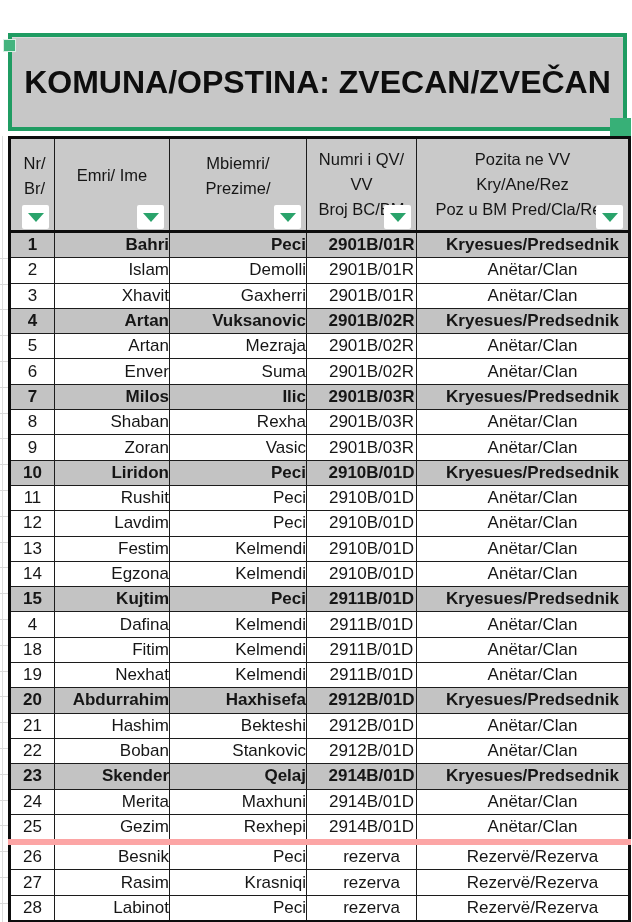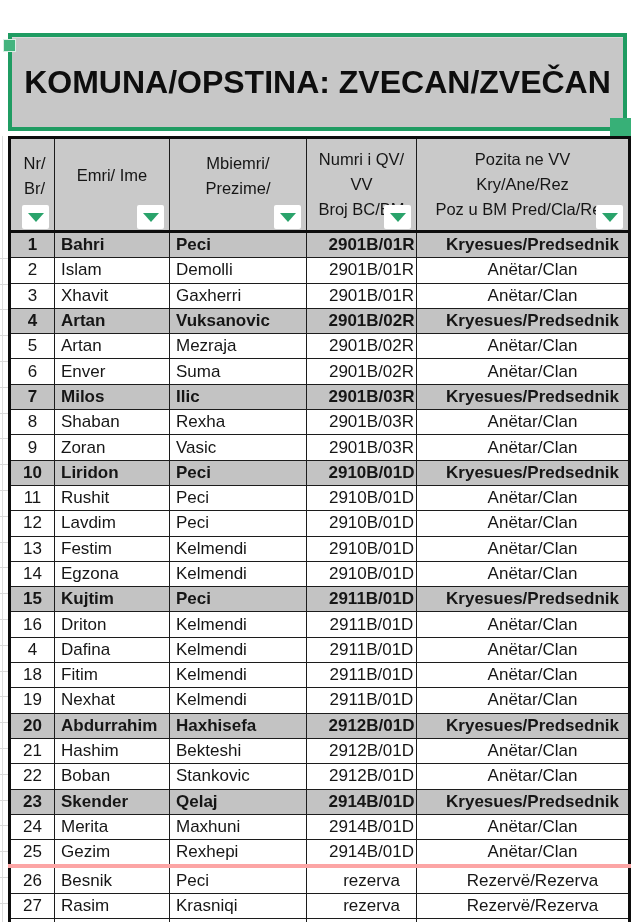--- a/index.html
+++ b/index.html
@@ -72,24 +72,24 @@
     display:flex; align-items:center; justify-content:center;
   }
   .tri {
     width:0; height:0;
     border-left:8px solid transparent; border-right:8px solid transparent;
     border-top:9px solid #2aa36b;
   }
 
   tbody td { height:24.3px; padding:0; background:#ffffff; vertical-align:middle; }
   tbody tr.chief td { background:#c3c3c3; font-weight:700; }
-  tbody tr.section-start td { border-top:4px solid #fca5a5; }
+  tbody tr.section-start td { border-top:6px solid #fca5a5; }
 
   td.c-nr  { text-align:center; }
-  td.c-name, td.c-surname { text-align:left; padding-left:6px; }
+  td.c-name, td.c-surname { text-align:right; padding-left:6px; }
   td.c-qv, td.c-pos { text-align:center;padding-left:20px; }
 </style>
 </head>
 <body>
 
 <div class="sheet">
 
   <div class="margin-vline"></div>
   <div class="margin-lines"></div>
 
@@ -257,27 +257,20 @@
     <td class="c-pos">Anëtar/Clan</td>
   </tr>
         <tr class="chief">
     <td class="c-nr">15</td>
     <td class="c-name">Kujtim</td>
     <td class="c-surname">Peci</td>
     <td class="c-qv">2911B/01D</td>
     <td class="c-pos">Kryesues/Predsednik</td>
   </tr>
         <tr class="member">
-    <td class="c-nr">16</td>
-    <td class="c-name">Driton</td>
-    <td class="c-surname">Kelmendi</td>
-    <td class="c-qv">2911B/01D</td>
-    <td class="c-pos">Anëtar/Clan</td>
-  </tr>
-        <tr class="member">
     <td class="c-nr">4</td>
     <td class="c-name">Dafina</td>
     <td class="c-surname">Kelmendi</td>
     <td class="c-qv">2911B/01D</td>
     <td class="c-pos">Anëtar/Clan</td>
   </tr>
         <tr class="member">
     <td class="c-nr">18</td>
     <td class="c-name">Fitim</td>
     <td class="c-surname">Kelmendi</td>

